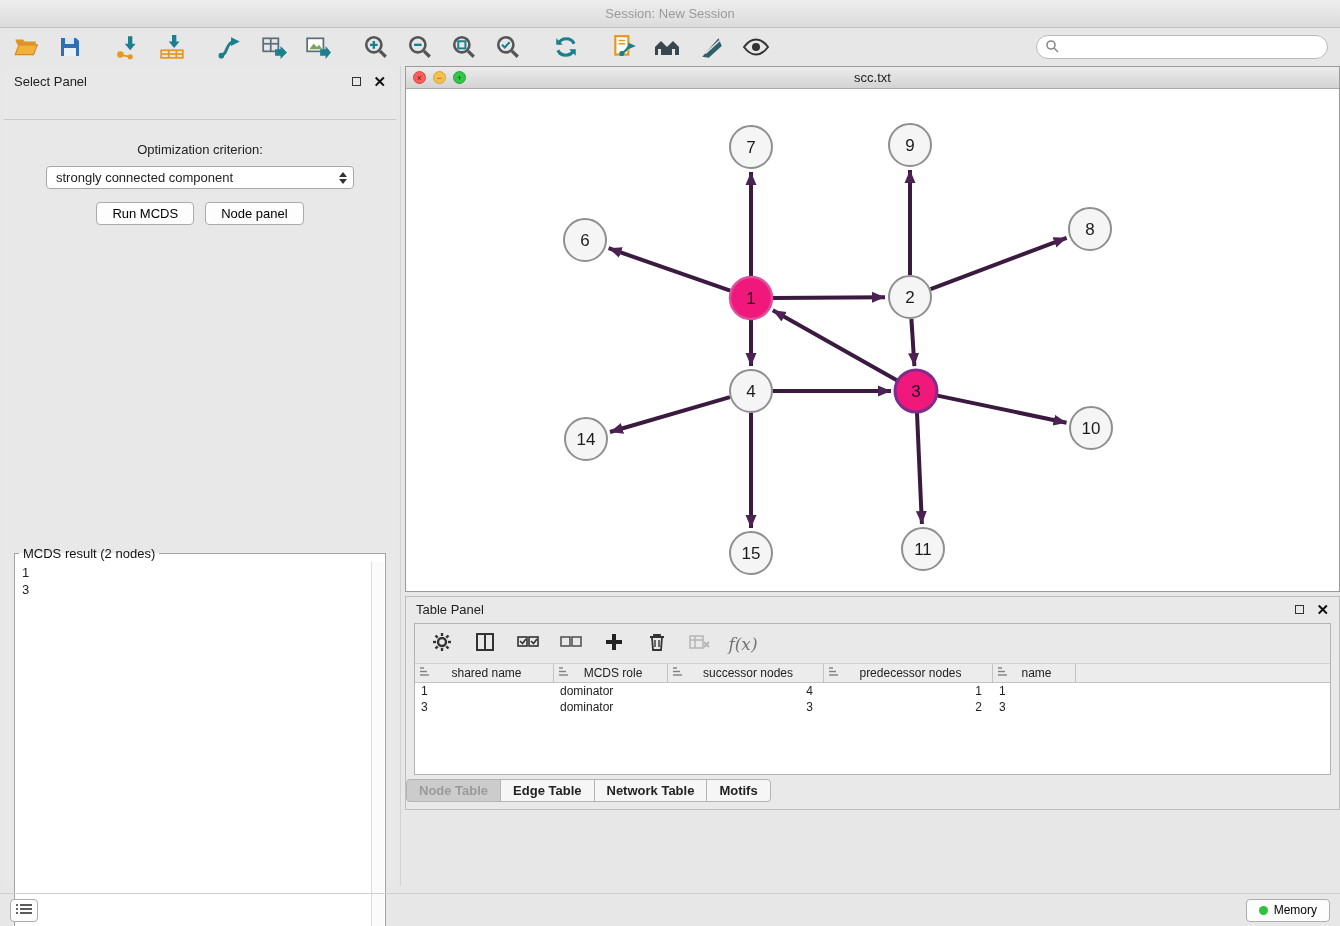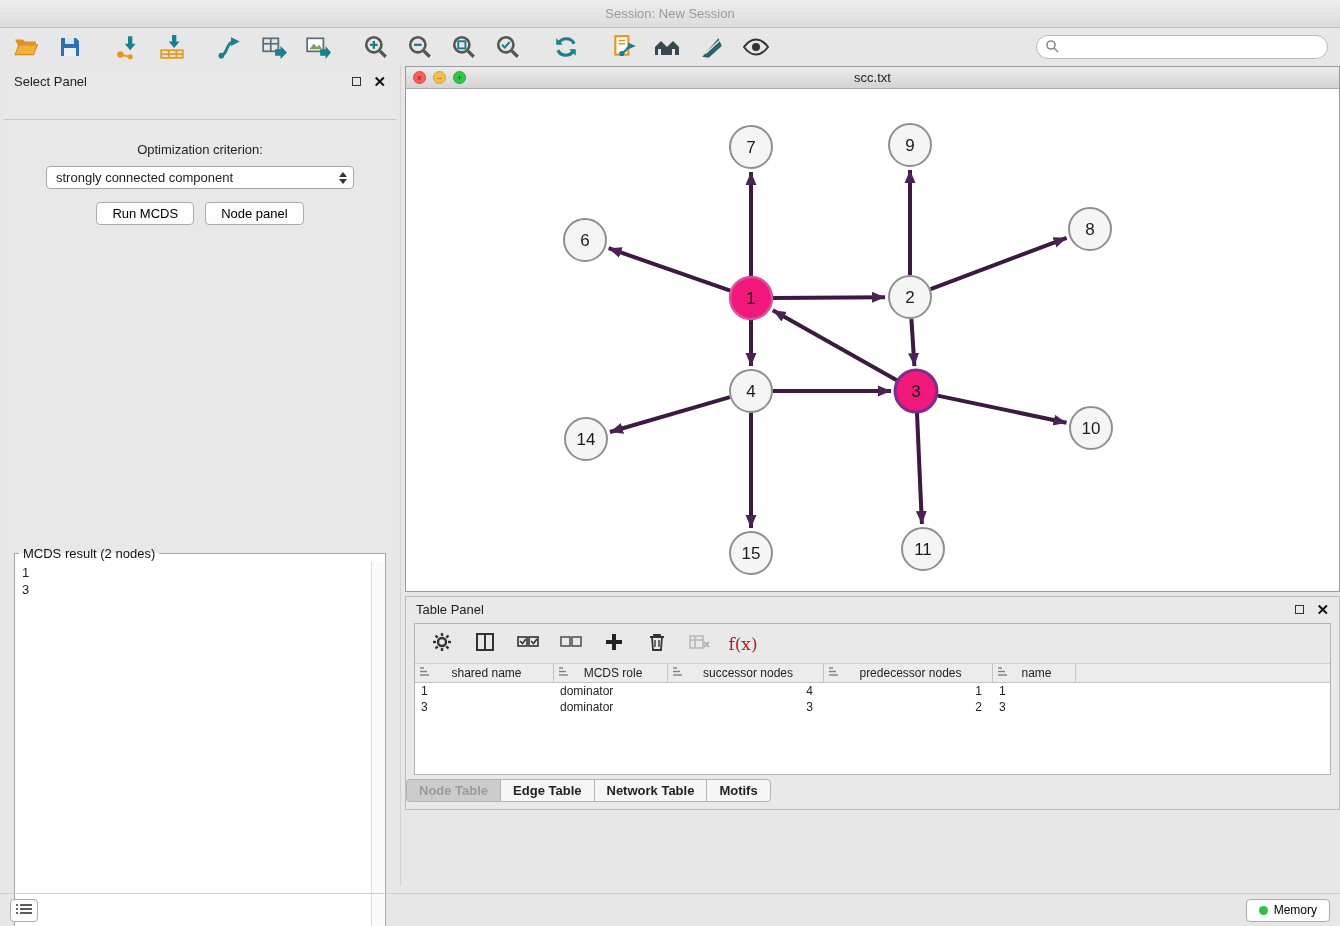--- a/index.html
+++ b/index.html
@@ -81,21 +81,21 @@
   .table-panel { position:absolute; left:405px; top:596px; width:935px; height:214px;
     background:#e9e9e9; border:1px solid #bdbdbd; }
   .tp-head { height:24px; display:flex; align-items:center; padding:0 10px; }
   .tp-head .title { flex:1; }
   .tp-body { position:absolute; left:8px; right:8px; top:26px; bottom:34px;
     border:1px solid #b3b3b3; background:#fff; }
   .tp-toolbar { height:40px; background:#e9e9e9; border-bottom:1px solid #d0d0d0;
     display:flex; align-items:center; gap:17px; padding-left:14px; }
   .tpi { width:26px; height:26px; display:flex; align-items:center; justify-content:center;
     border:none; background:transparent; cursor:pointer; }
-  .fx { font-family:"DejaVu Serif", serif; color:#b91c1c; font-size:17px; }
+  .fx { font-family:"DejaVu Serif", serif; font-style:italic; color:#737373; font-size:17px; }
   .thead { display:flex; background:#ececec; border-bottom:1px solid #c4c4c4; height:19px; }
   .th { display:flex; align-items:center; border-right:1px solid #c4c4c4; font-size:12px;
     padding-left:4px; cursor:pointer; }
   .th .lbl { flex:1; text-align:center; padding-right:10px; }
   .trow { display:flex; height:16px; font-size:12px; }
   .td { padding:1px 6px 0 6px; }
   .tcol0 { width:139px; } .tcol1 { width:114px; } .tcol2 { width:156px; }
   .tcol3 { width:169px; } .tcol4 { width:83px; }
   .ar { text-align:right; padding-right:11px; }
   .tp-tabs { position:absolute; left:0; right:0; bottom:7px; display:flex; justify-content:flex-start; }

